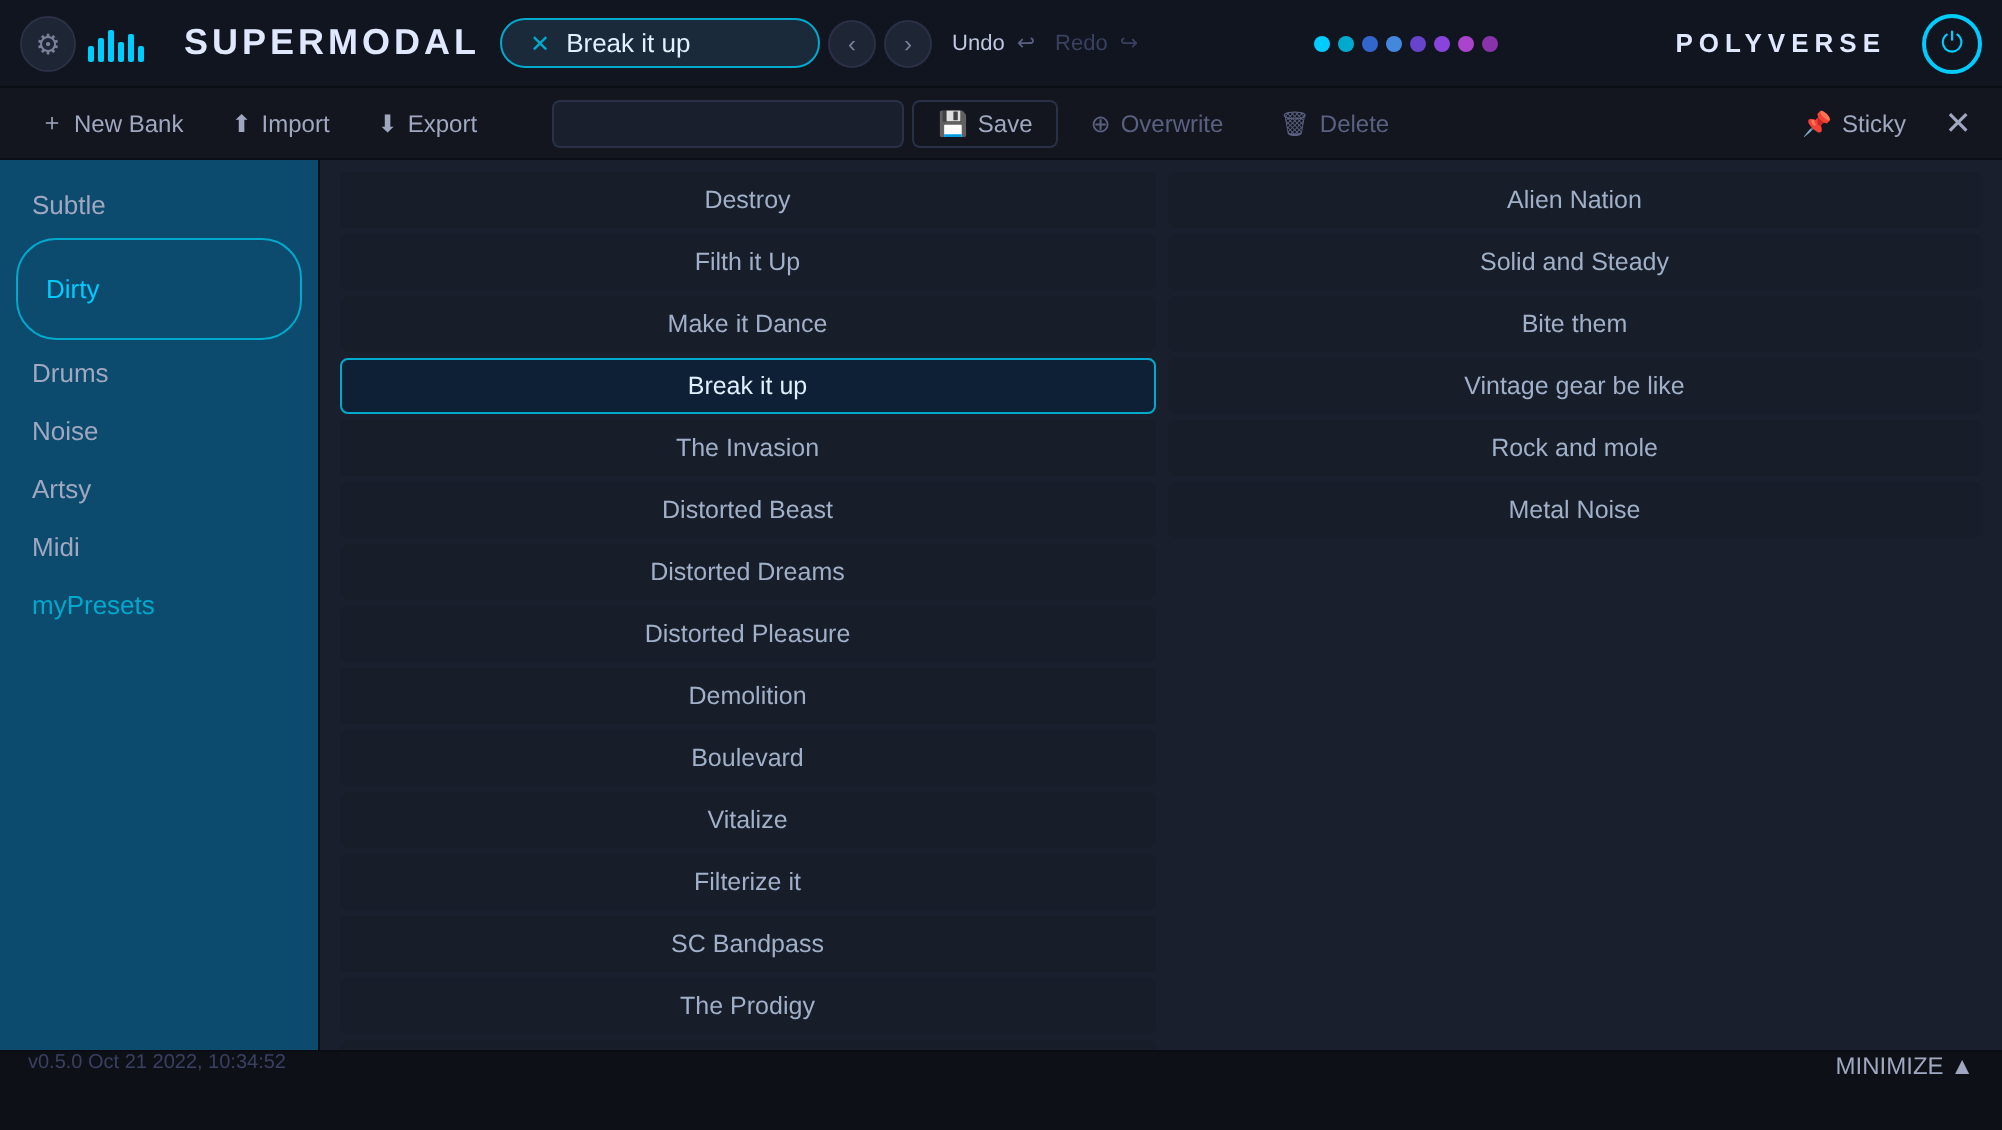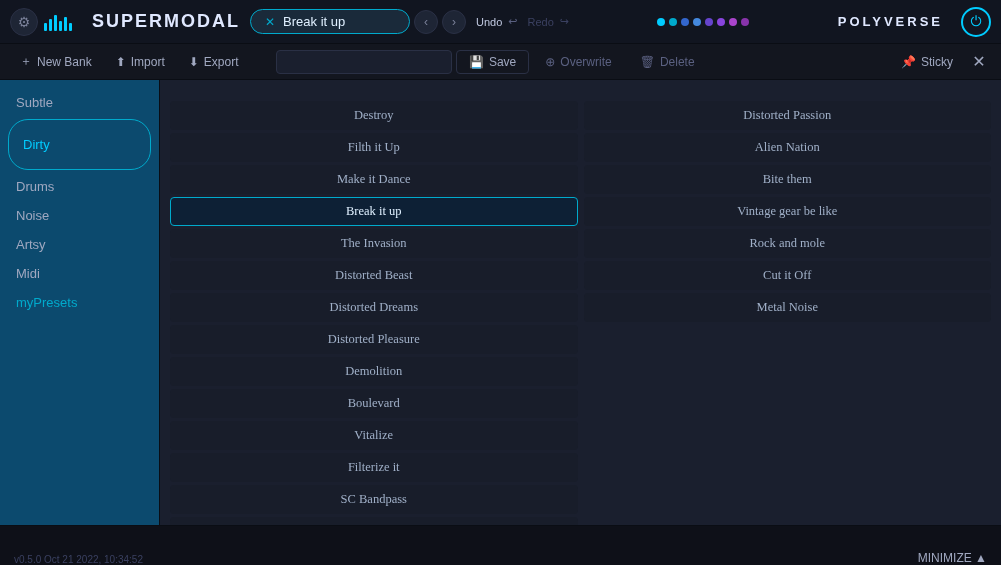--- a/index.html
+++ b/index.html
@@ -256,23 +256,22 @@
     .preset-area {
       flex: 1;
       display: flex;
       flex-direction: column;
       overflow: hidden;
     }
     .preset-columns {
       display: flex;
       flex: 1;
       overflow-y: auto;
-      padding: 21px 10px;
+      padding: 6px 10px;
       gap: 6px;
-      font-family: Liberation Serif, serif;
     }
     .preset-col {
       flex: 1;
       display: flex;
       flex-direction: column;
       gap: 3px;
     }
     .preset-item {
       padding: 6px 10px;
       font-size: 12.5px;
@@ -287,21 +286,21 @@
       background: #0d2035;
       border: 1.5px solid #00aacc;
       color: #e0f0ff;
     }
 
     
     .bottom-bar {
       height: 40px;
       background: #0e1018;
       display: flex;
-      align-items: flex-end;
+      align-items: flex-start;
       padding: 0 14px;
       border-top: 1px solid #0a0d14;
     }
     .version-text {
       font-size: 10px;
       color: #3a4060;
     }
     .minimize-btn {
       margin-left: auto;
       font-size: 12px;
@@ -491,36 +490,33 @@
         <div class="preset-item">
           <span>The Prodigy</span>
         </div>
         <div class="preset-item">
           
         </div>
       </div>
 
       <div class="preset-col">
         <div class="preset-item">
-          <span>Distorted Passion</span>
-        </div>
-        <div class="preset-item">
           <span>Alien Nation</span>
         </div>
         <div class="preset-item">
+          <span>Solid and Steady</span>
+        </div>
+        <div class="preset-item">
           <span>Bite them</span>
         </div>
         <div class="preset-item">
           <span>Vintage gear be like</span>
         </div>
         <div class="preset-item">
           <span>Rock and mole</span>
-        </div>
-        <div class="preset-item">
-          <span>Cut it Off</span>
         </div>
         <div class="preset-item">
           <span>Metal Noise</span>
         </div>
       </div>
 
     </div>
   </div>
 </div>
 

